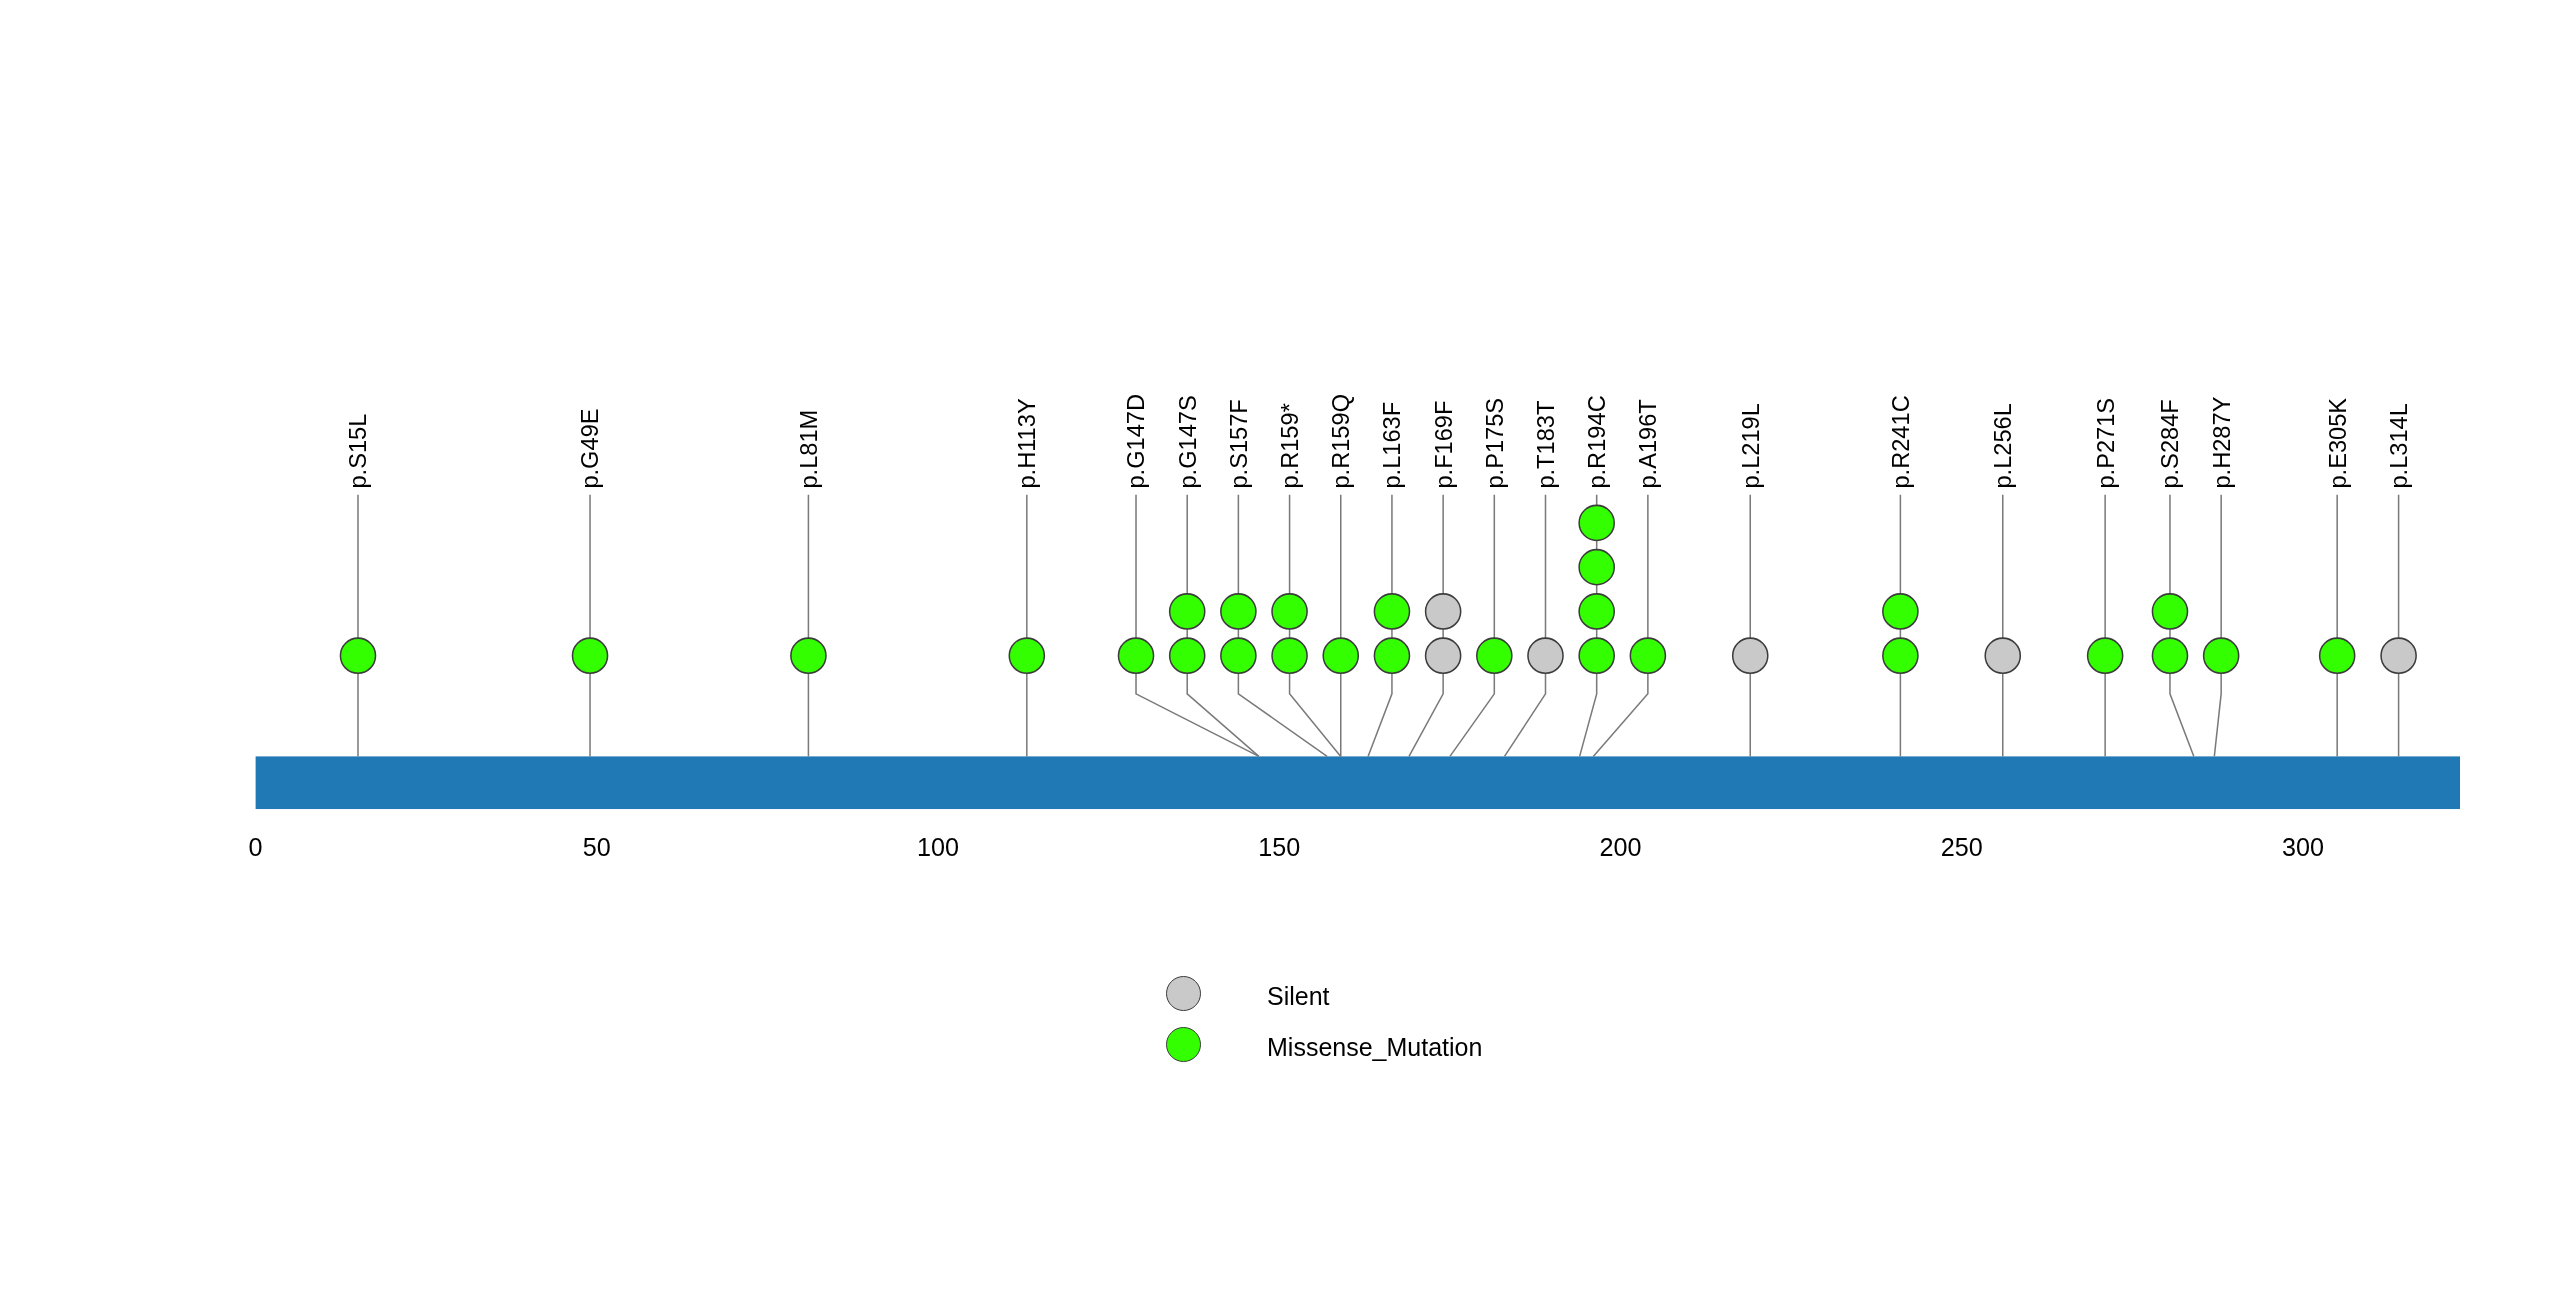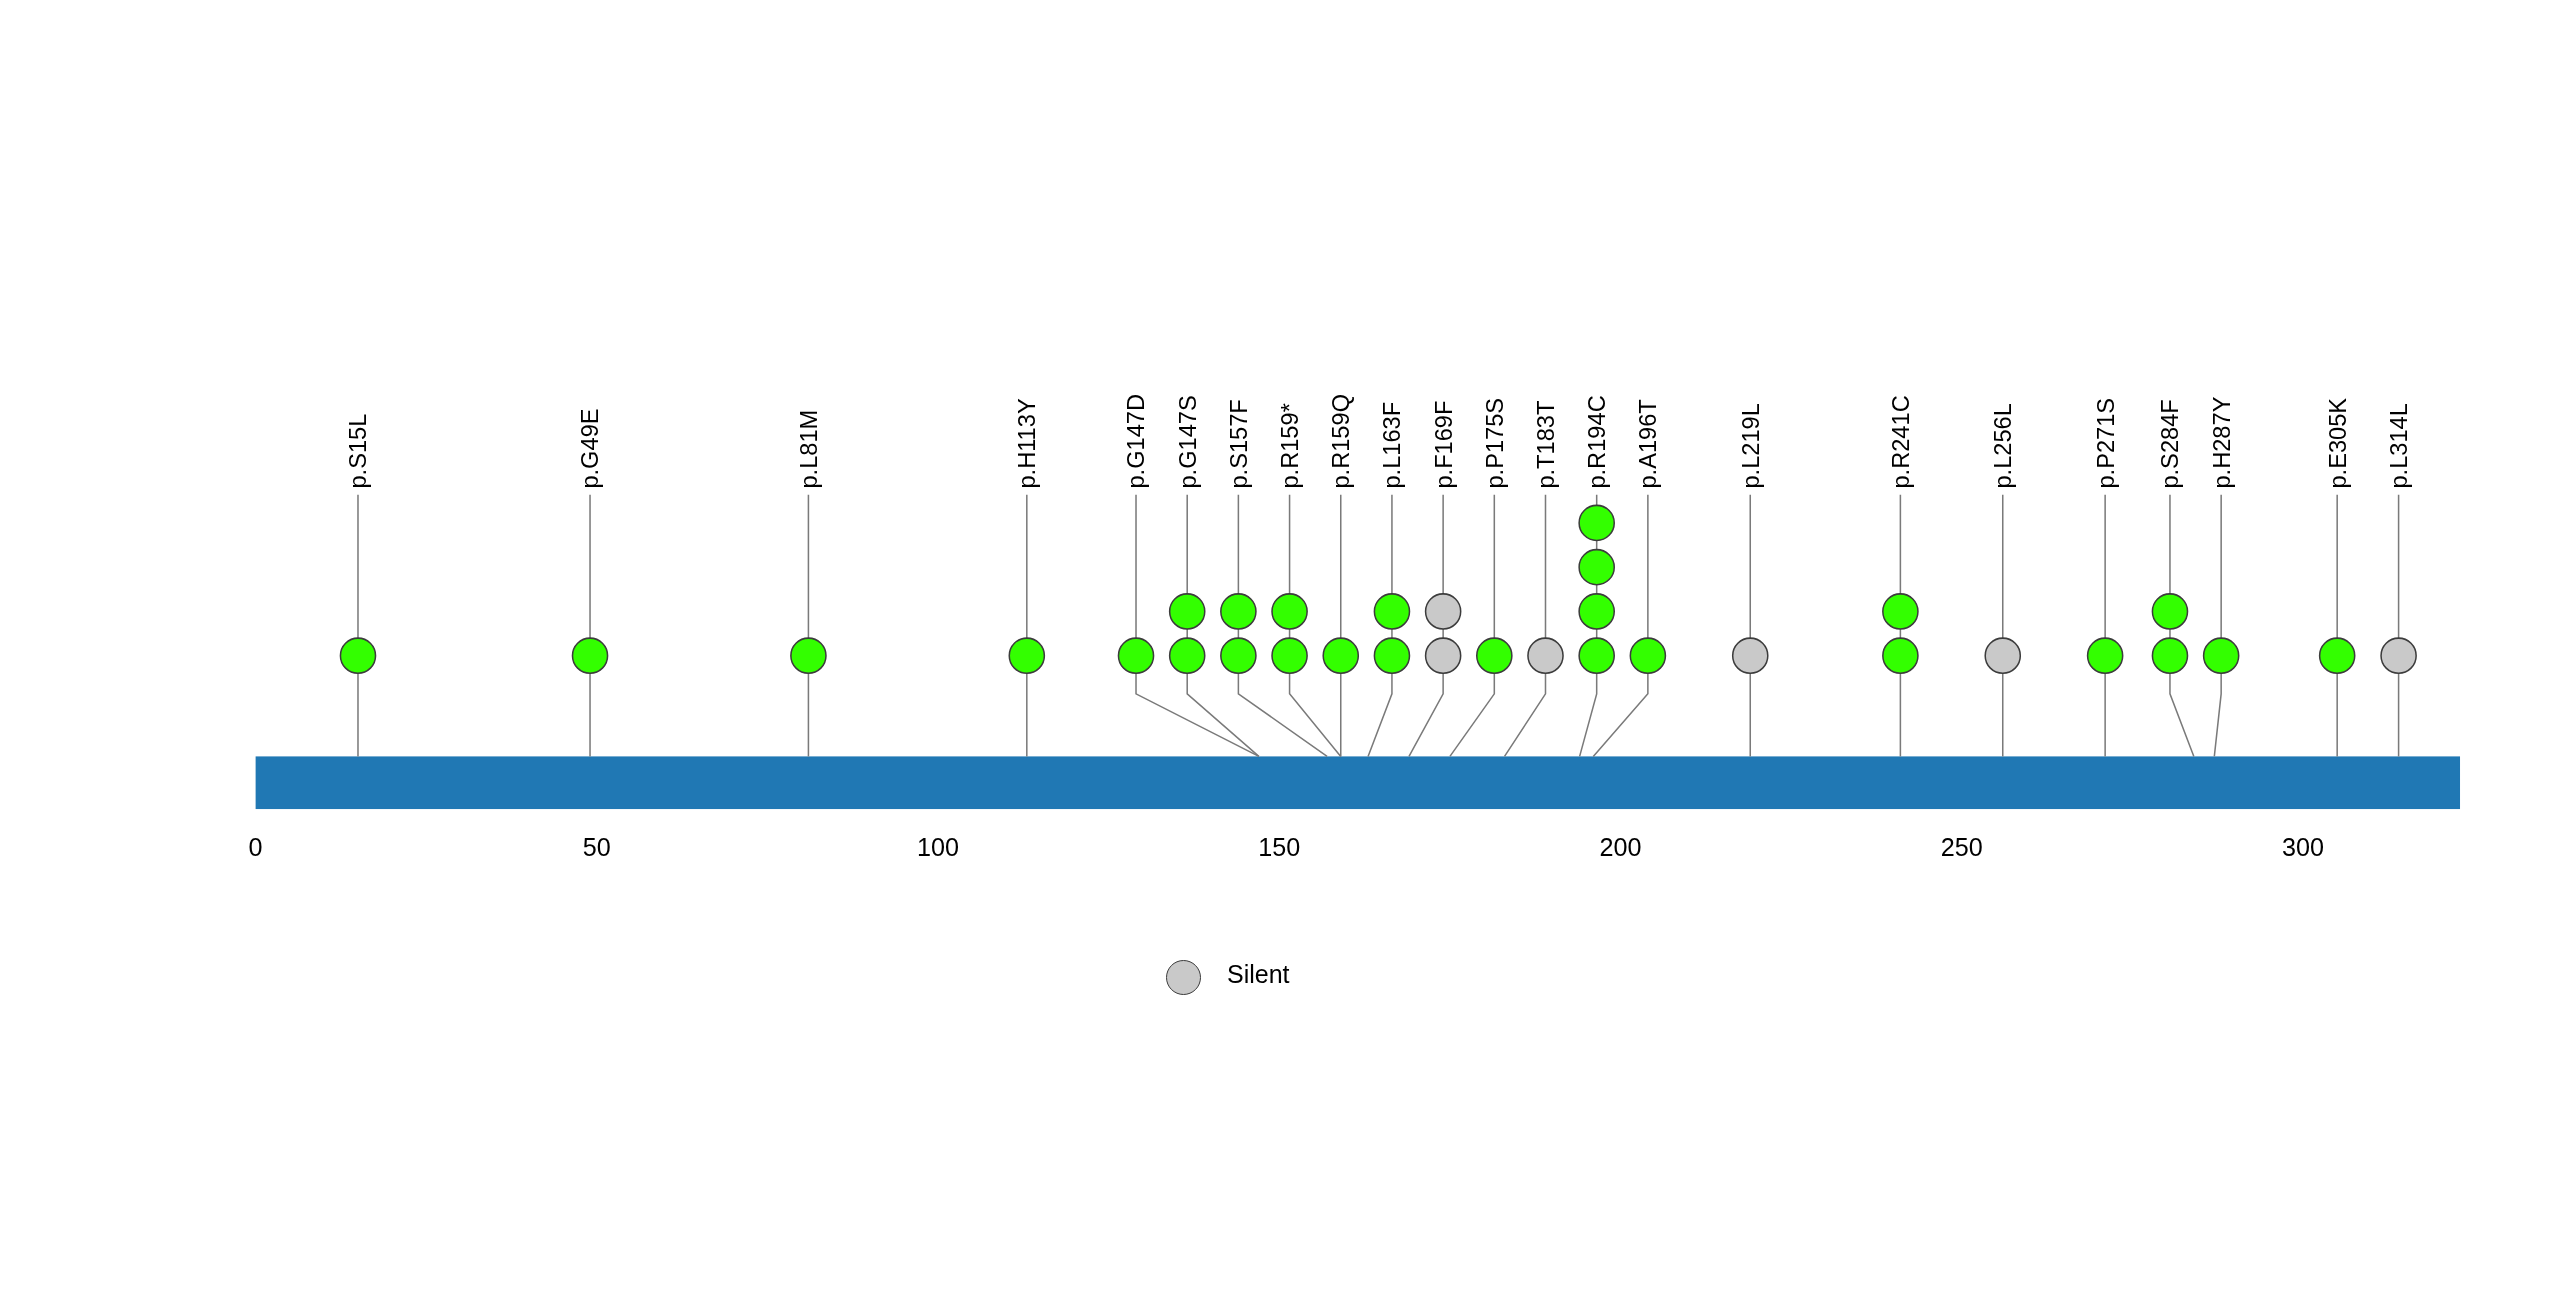--- a/index.html
+++ b/index.html
@@ -20,22 +20,23 @@
     left: 0;
     top: 0;
   }
   .legend {
     position: absolute;
     left: 1166px;
     top: 960px;
   }
   .legend-row {
     display: flex;
-    align-items: flex-start;
+    align-items: flex-end;
     height: 51px;
+    gap: 40px;
   }
   .legend-swatch {
     width: 35px;
     height: 35px;
     border-radius: 50%;
     border: 1.5px solid #3c3c3c;
     box-sizing: border-box;
     flex: 0 0 auto;
   }
   .legend-label {
@@ -138,16 +139,20 @@
       <polyline points="3143.501547987616,648 3143.501547987616,909 3143.501547987616,991" fill="none" stroke="#7a7a7a" stroke-width="2"></polyline>
       <circle cx="3143.501547987616" cy="859" r="23" fill="#C9C9C9" stroke="#3c3c3c" stroke-width="2"></circle>
       <text x="3143.501547987616" y="640" dy="11" text-anchor="start" font-size="31" fill="#000000" transform="rotate(-90 3143.501547987616 640)">p.L314L</text>
     </svg>
 
   <div class="legend">
     <div class="legend-row">
       <span class="legend-swatch" style="background: rgb(201, 201, 201);"></span>
       <span class="legend-label">Silent</span>
     </div>
+    <div class="legend-row">
+      <span class="legend-swatch" style="background: rgb(51, 255, 0);"></span>
+      <span class="legend-label">Missense_Mutation</span>
+    </div>
   </div>
 
 </div>
 
 
 </body></html>

